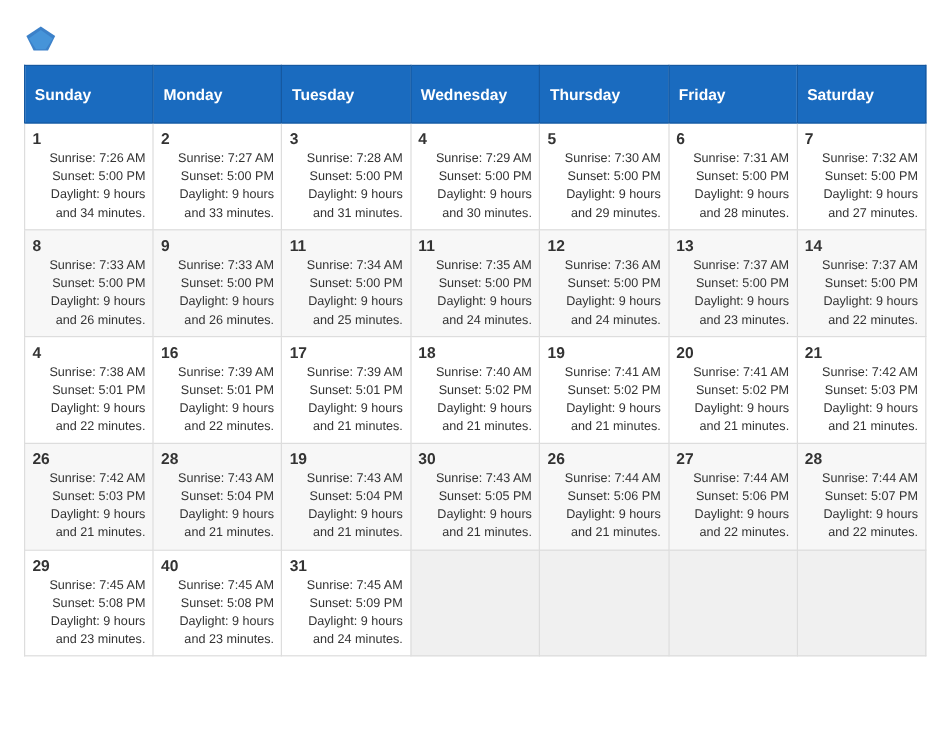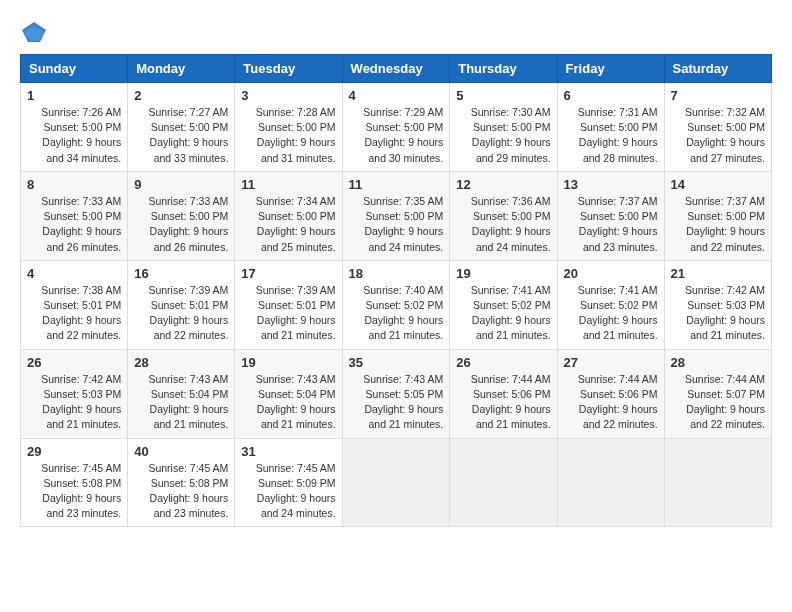--- a/index.html
+++ b/index.html
@@ -50,21 +50,21 @@
     .calendar {
       width: 100%;
       border-collapse: collapse;
       border: 1px solid #ccc;
     }
     .calendar th {
       background-color: #1a6bbf;
       color: #fff;
       font-size: 13px;
       font-weight: bold;
-      padding: 6px 8px;
+      padding: 16px 8px;
       text-align: left;
       border: 1px solid #1558a0;
     }
     .calendar td {
       vertical-align: top;
       padding: 5px 6px;
       border: 1px solid #ddd;
       width: 108px;
       min-height: 80px;
       background: #fff;
@@ -218,21 +218,21 @@
         </td>
         <td>
           <span class="day-num">28</span>
           <div class="day-info">Sunrise: 7:43 AM<br>Sunset: 5:04 PM<br>Daylight: 9 hours and 21 minutes.</div>
         </td>
         <td>
           <span class="day-num">19</span>
           <div class="day-info">Sunrise: 7:43 AM<br>Sunset: 5:04 PM<br>Daylight: 9 hours and 21 minutes.</div>
         </td>
         <td>
-          <span class="day-num">35</span>
+          <span class="day-num">30</span>
           <div class="day-info">Sunrise: 7:43 AM<br>Sunset: 5:05 PM<br>Daylight: 9 hours and 21 minutes.</div>
         </td>
         <td>
           <span class="day-num">26</span>
           <div class="day-info">Sunrise: 7:44 AM<br>Sunset: 5:06 PM<br>Daylight: 9 hours and 21 minutes.</div>
         </td>
         <td>
           <span class="day-num">27</span>
           <div class="day-info">Sunrise: 7:44 AM<br>Sunset: 5:06 PM<br>Daylight: 9 hours and 22 minutes.</div>
         </td>

